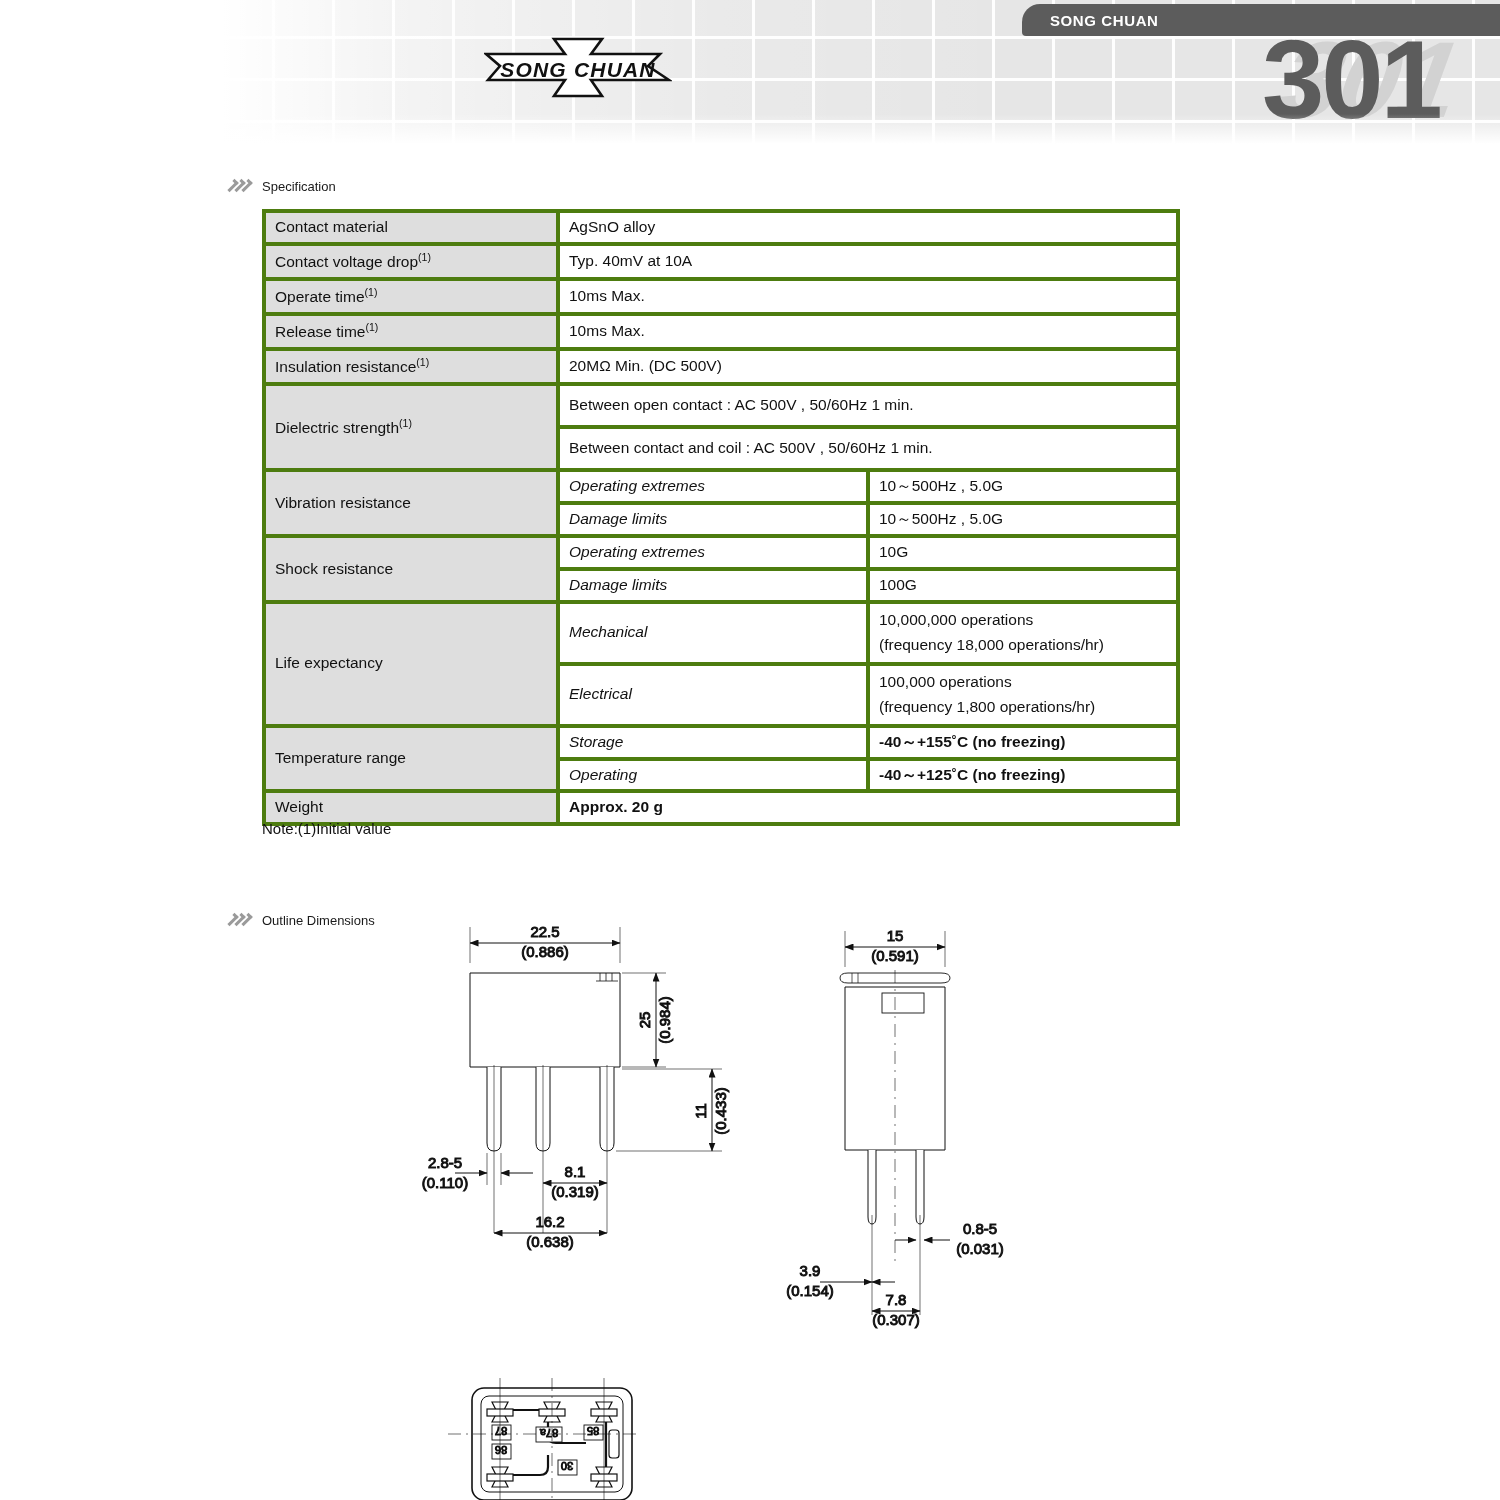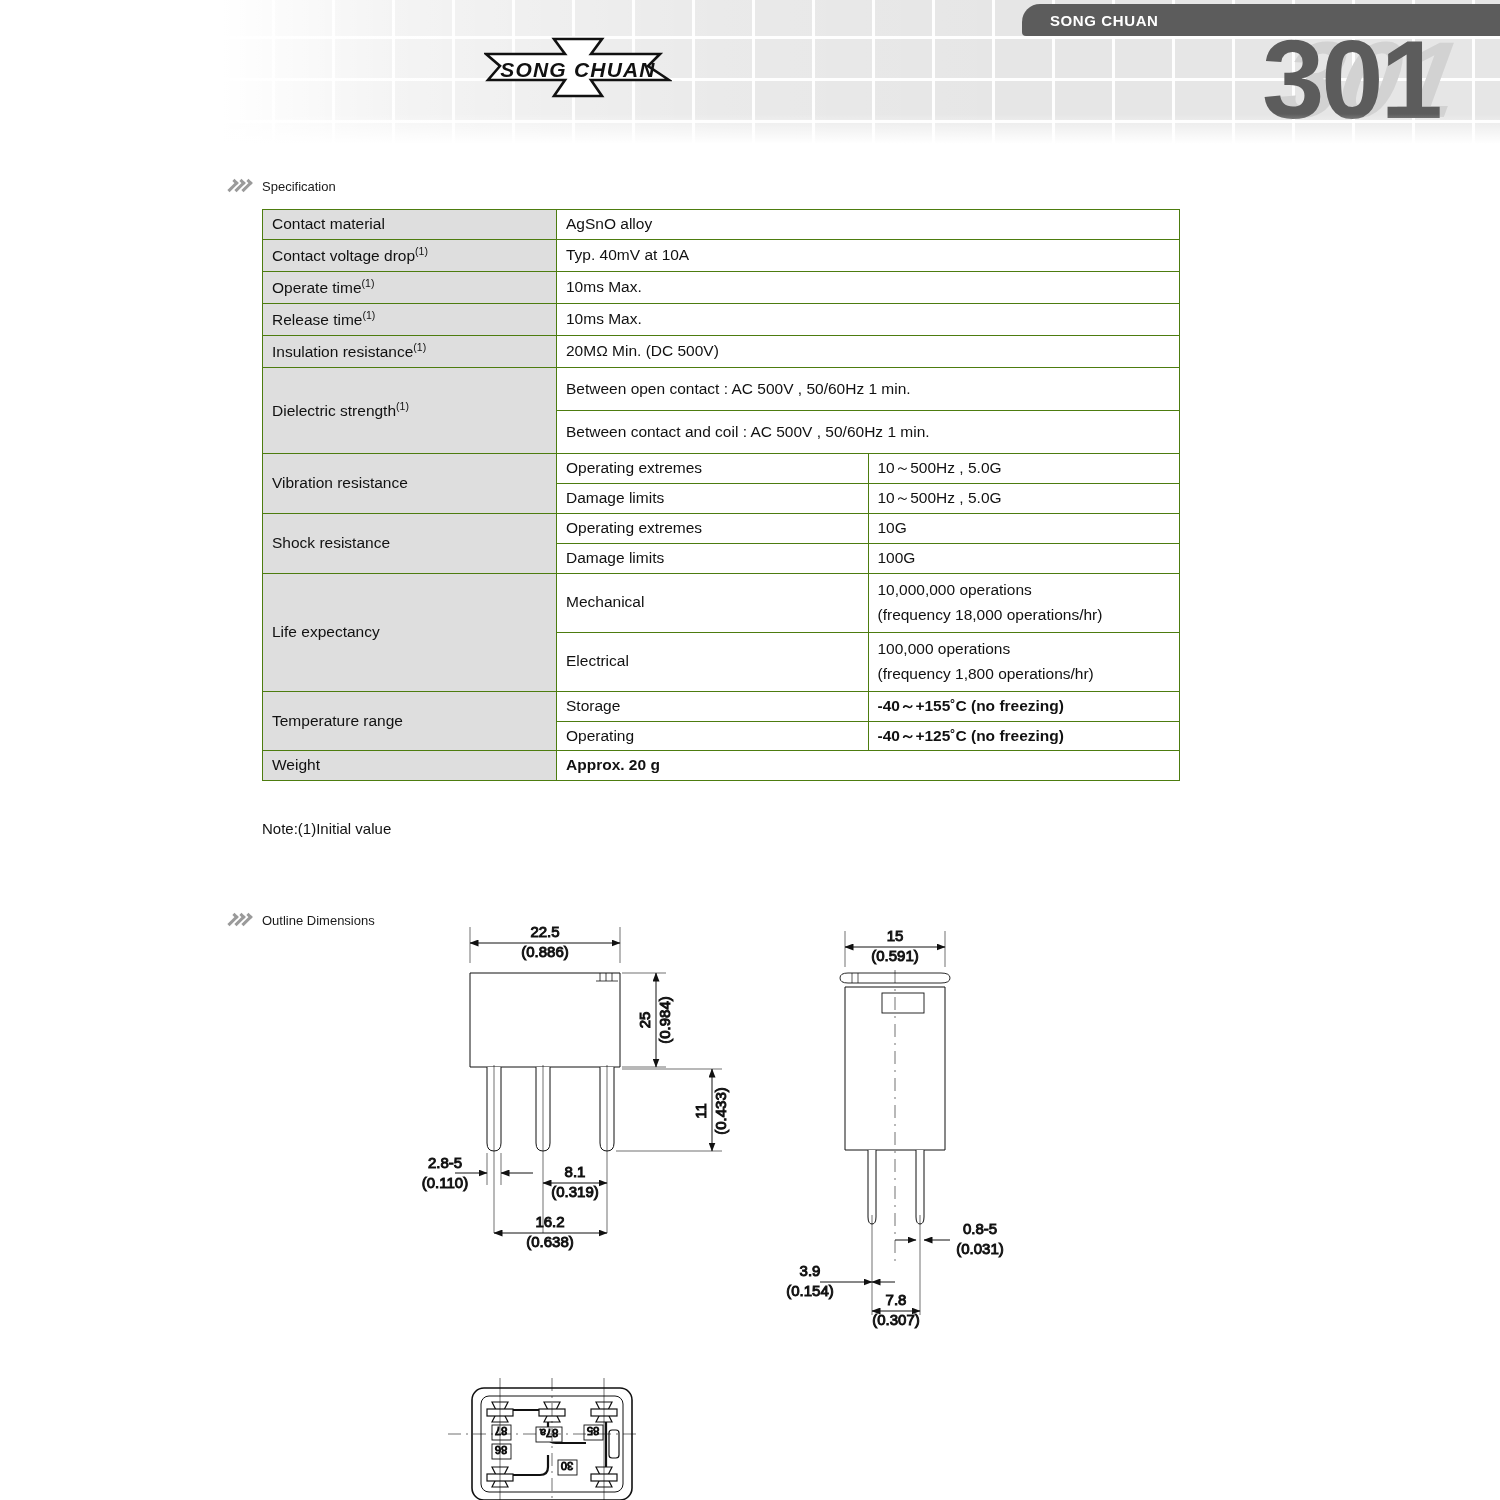--- a/index.html
+++ b/index.html
@@ -115,33 +115,34 @@
   
   #spec-table {
     position: absolute;
     left: 262px; top: 209px;
     width: 918px;
     border-collapse: collapse;
     font-size: 15.5px;
     table-layout: fixed;
   }
   #spec-table td {
-    border: 1px solid #4d7c0f;
+    border: 4px solid #4d7c0f;
     padding: 4px 9px;
     vertical-align: middle;
     background: #ffffff;
     line-height: 1.35;
   }
   #spec-table td.lbl {
     background: #dedede;
     width: 294px;
   }
   #spec-table td.sub {
     width: 182px;
     background: #ffffff;
+    font-style: italic;
   }
   #spec-table td.ctr { text-align: left; font-weight: bold; }
   .sup { font-size: 10.5px; vertical-align: super; }
   .two-line > div { padding: 2px 0; }
   .r-tall { height: 43px; margin-left: 12px; }
 
   #note {
     position: absolute;
     left: 262px; top: 820px;
     font-size: 15px;

